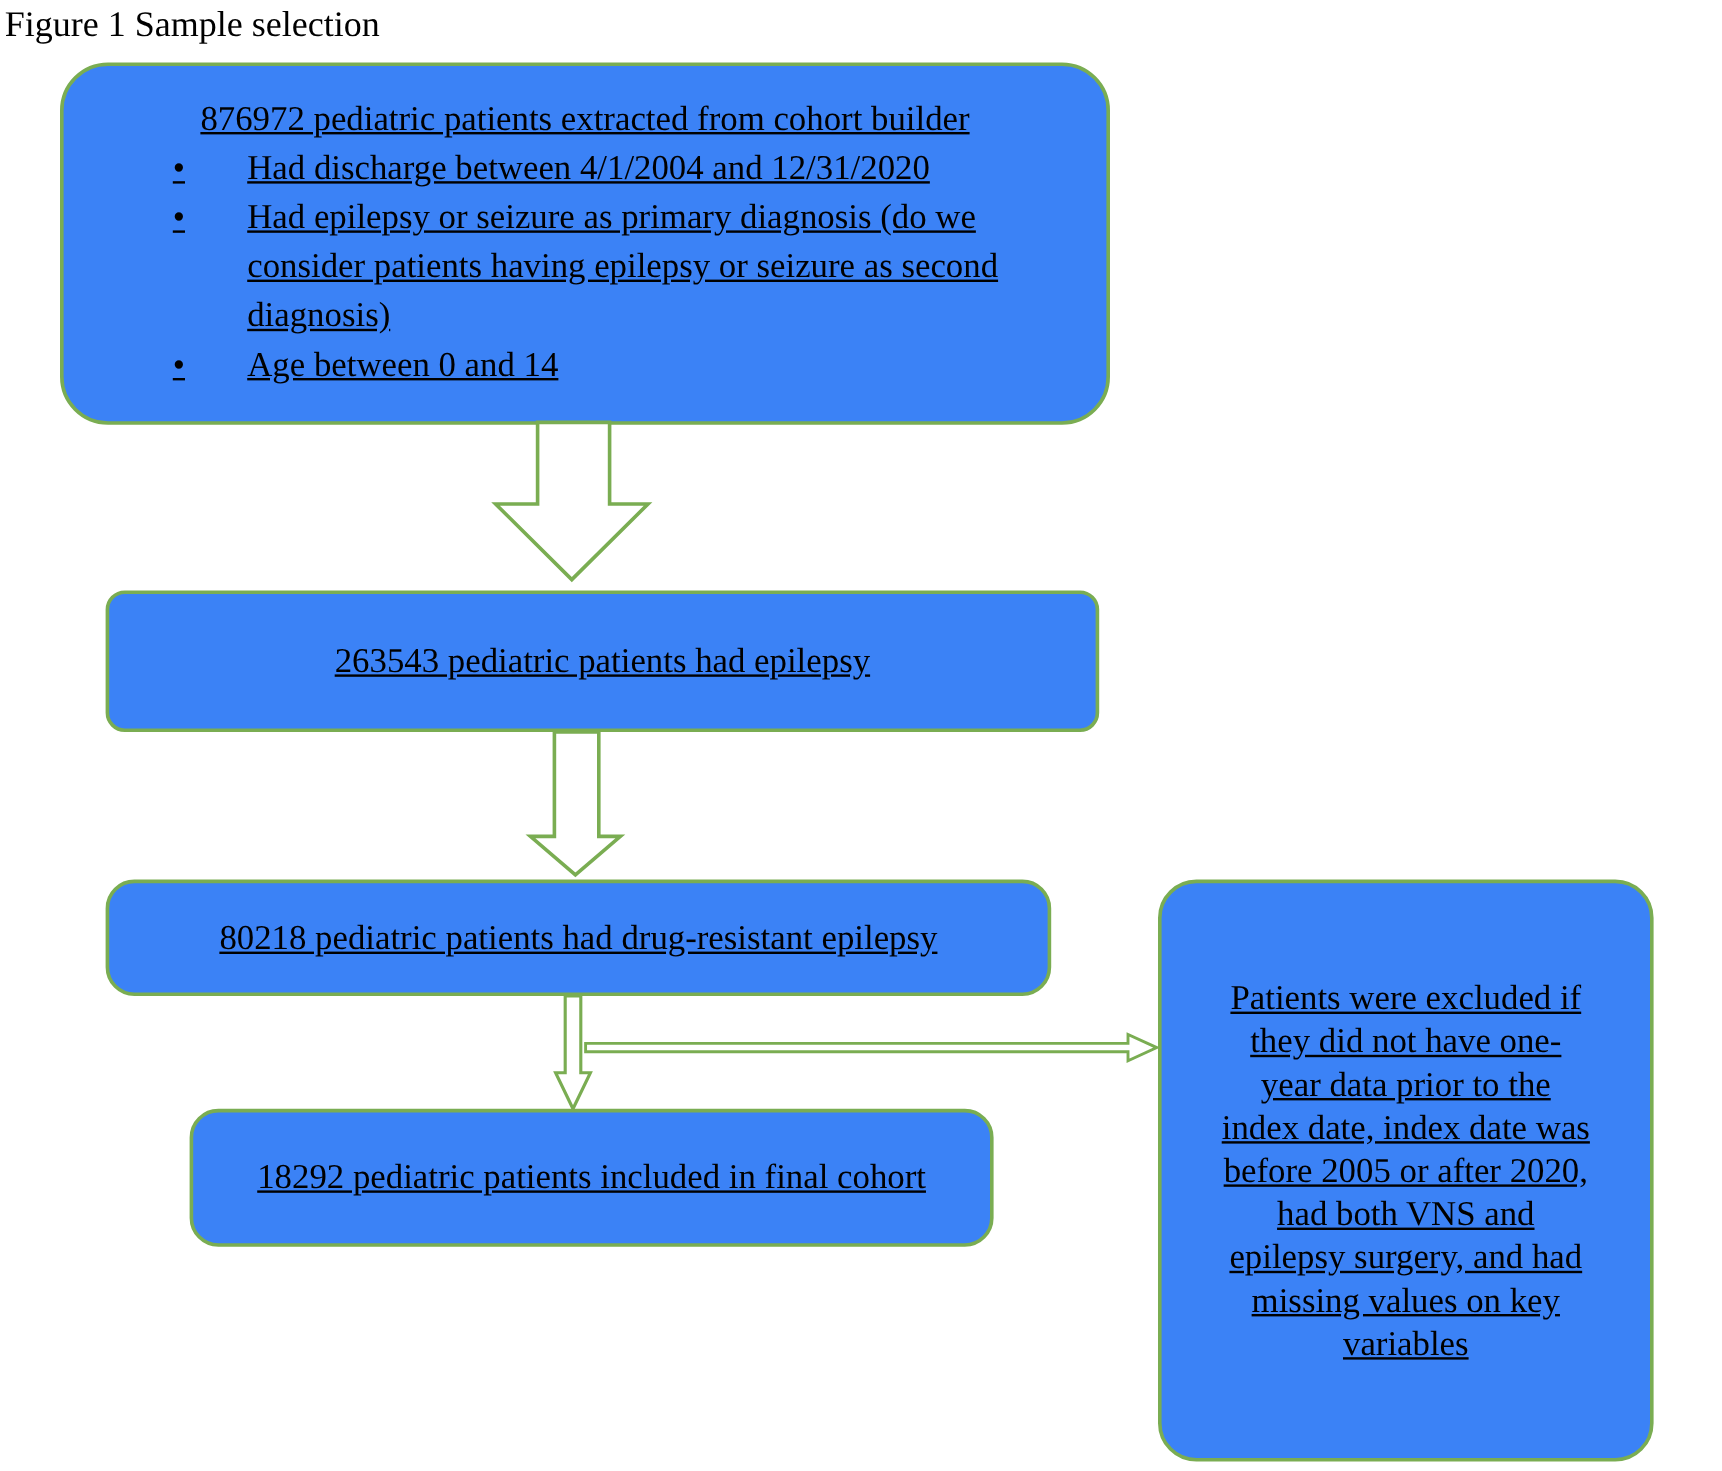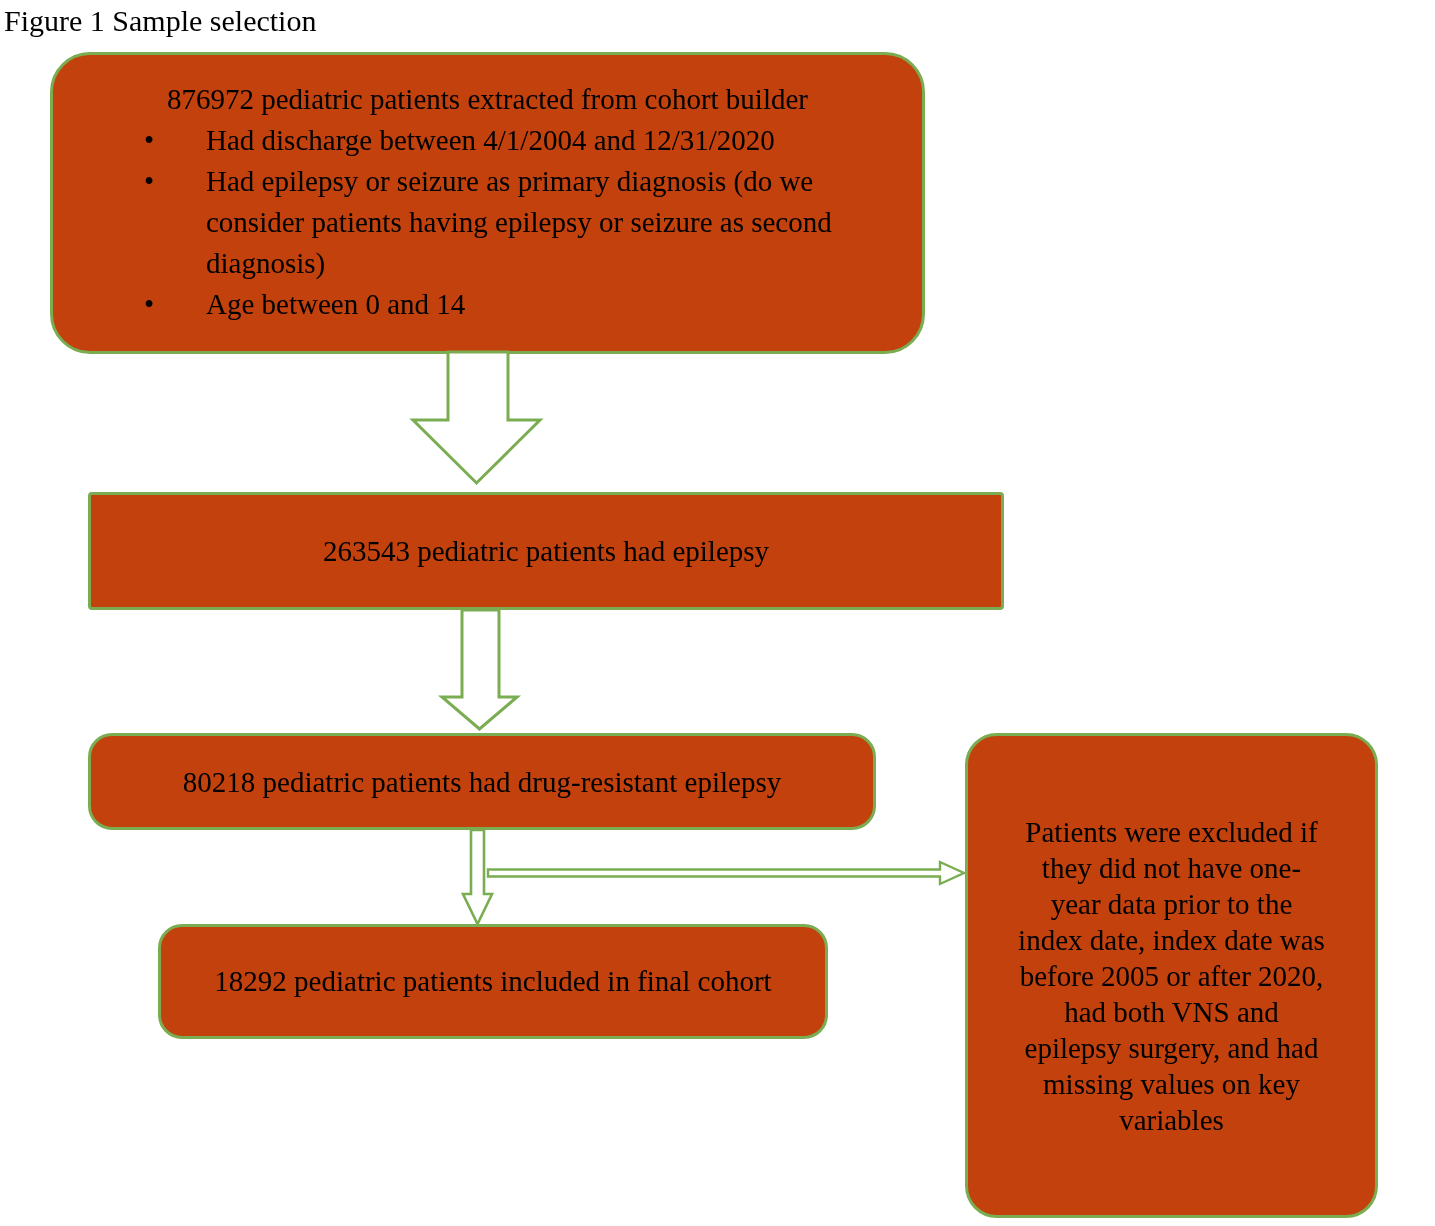--- a/index.html
+++ b/index.html
@@ -16,38 +16,39 @@
     overflow:hidden;
   }
   .title{
     position:absolute;left:4px;top:4px;
     font-size:30px;line-height:34px;
   }
   .node{
     position:absolute;
     box-sizing:border-box;
     border:3px solid var(--accent);
-    background:#c2410c;
+    background:#3b82f6;
     font-size:29px;
     line-height:38px;
+    text-decoration:underline;
   }
   .node.center{
     display:flex;align-items:center;justify-content:center;
     text-align:center;
   }
   .box-cohort{
     left:50px;top:52px;width:875px;height:302px;border-radius:40px;
     padding:24px 38px 0 38px;line-height:41px;
   }
   .box-cohort .heading{text-align:center;}
   .bullets{list-style:none;margin:0;padding:0 0 0 53px;}
   .bullets li{display:flex;align-items:flex-start;}
   .bullets .dot{width:62px;flex:0 0 62px;}
   .bullets .btext{max-width:690px;}
-  .box-epilepsy{left:88px;top:492px;width:916px;height:118px;border-radius:4px;}
+  .box-epilepsy{left:88px;top:492px;width:828px;height:118px;border-radius:16px;}
   .box-dre{left:88px;top:733px;width:788px;height:97px;border-radius:24px;}
   .box-final{left:158px;top:924px;width:670px;height:115px;border-radius:24px;line-height:39px;}
   .box-final .inner{max-width:600px;}
   .box-exclusion{
     left:965px;top:733px;width:413px;height:485px;border-radius:32px;
     line-height:36px;padding:0 24px;
   }
   .box-exclusion .inner{white-space:pre-line;max-width:360px;}
   .arrow{position:absolute;overflow:visible;}
   .arrow polygon{fill:#ffffff;stroke:var(--accent);}

